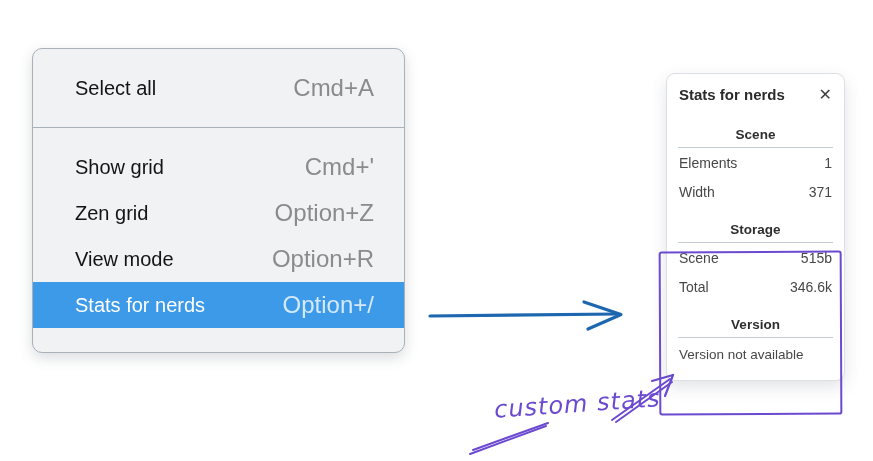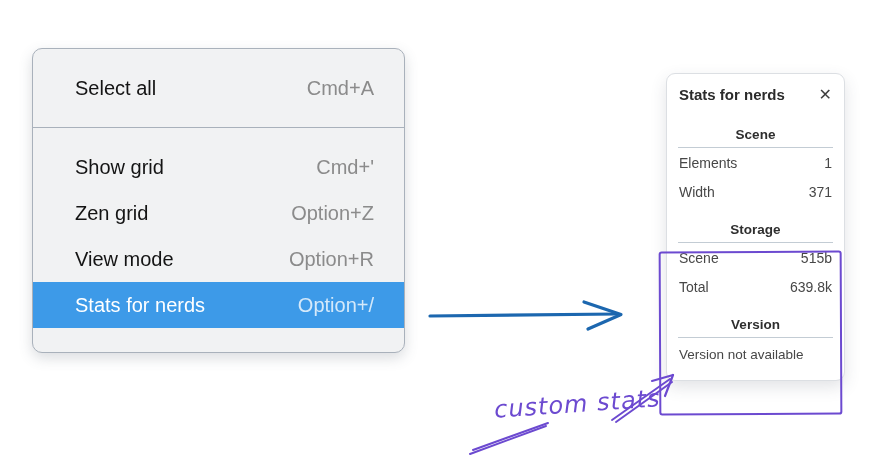--- a/index.html
+++ b/index.html
@@ -30,21 +30,21 @@
     border:none;border-top:1px solid #a9b1bb;
     margin:16px 0;height:0;
   }
   .menu-item{
     height:46px;
     display:flex;align-items:center;justify-content:space-between;
     padding:0 30px 0 42px;
     font-size:20px;color:#141414;
     cursor:default;
   }
-  .menu-item .shortcut{color:#8b8b8b;font-size:20px;}
+  .menu-item .shortcut{color:#8b8b8b;font-size:24px;}
   .menu-item.highlighted{background:var(--menu-highlight);color:#fff;}
   .menu-item.highlighted .shortcut{color:rgba(255,255,255,.78);}
 
   
   .flow-arrow{
     position:absolute;left:424px;top:295px;width:210px;height:40px;
     color:var(--flow-arrow);
   }
 
   
@@ -154,21 +154,21 @@
         <span>Width</span>
         <span>371</span>
       </div>
       <div class="section-header">Storage</div>
       <div class="stat-row">
         <span>Scene</span>
         <span>515b</span>
       </div>
       <div class="stat-row">
         <span>Total</span>
-        <span>639.8k</span>
+        <span>346.6k</span>
       </div>
       <div class="section-header">Version</div>
       <div class="version-note">Version not available</div>
     </div>
 </div>
 
 <div class="annotation-box"></div>
 <div class="annotation-label">custom stats</div>
 <svg class="annotation-strokes" viewBox="0 0 260 103" fill="none">
 

